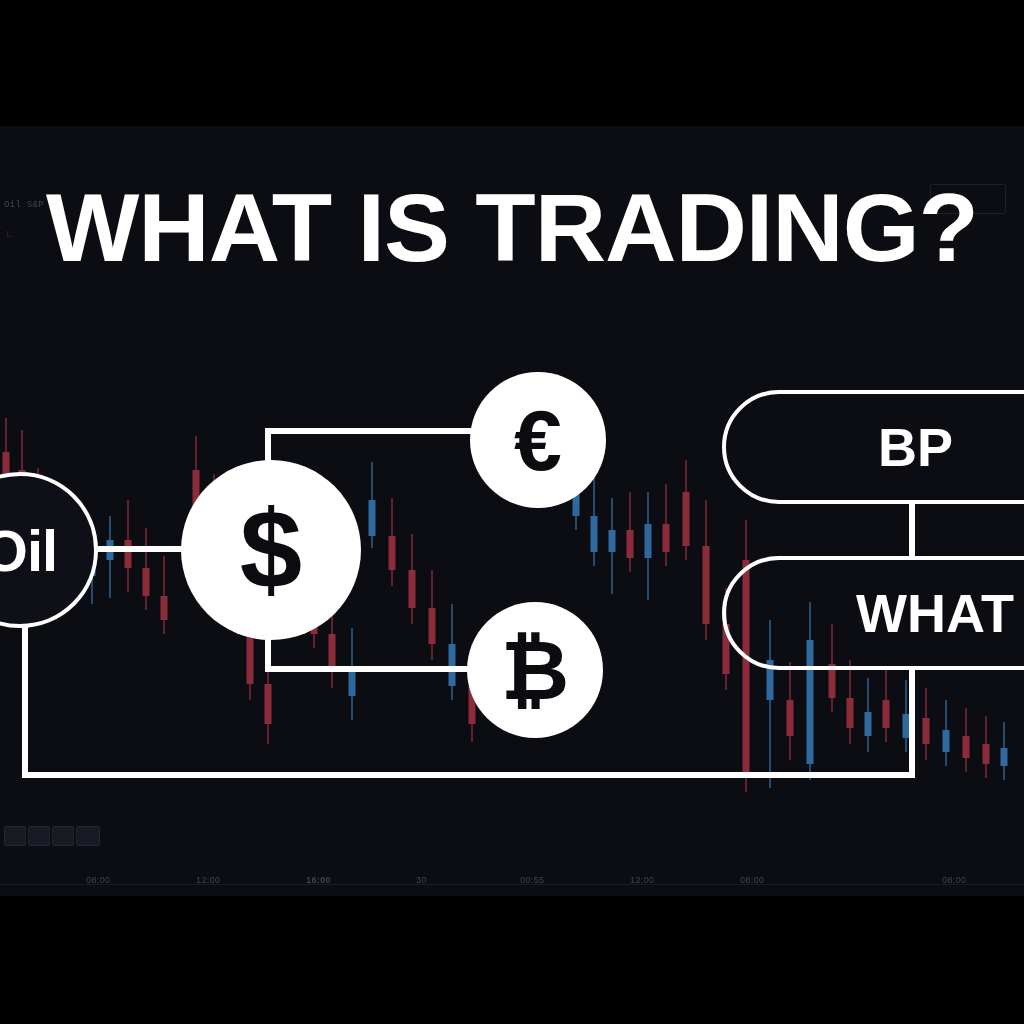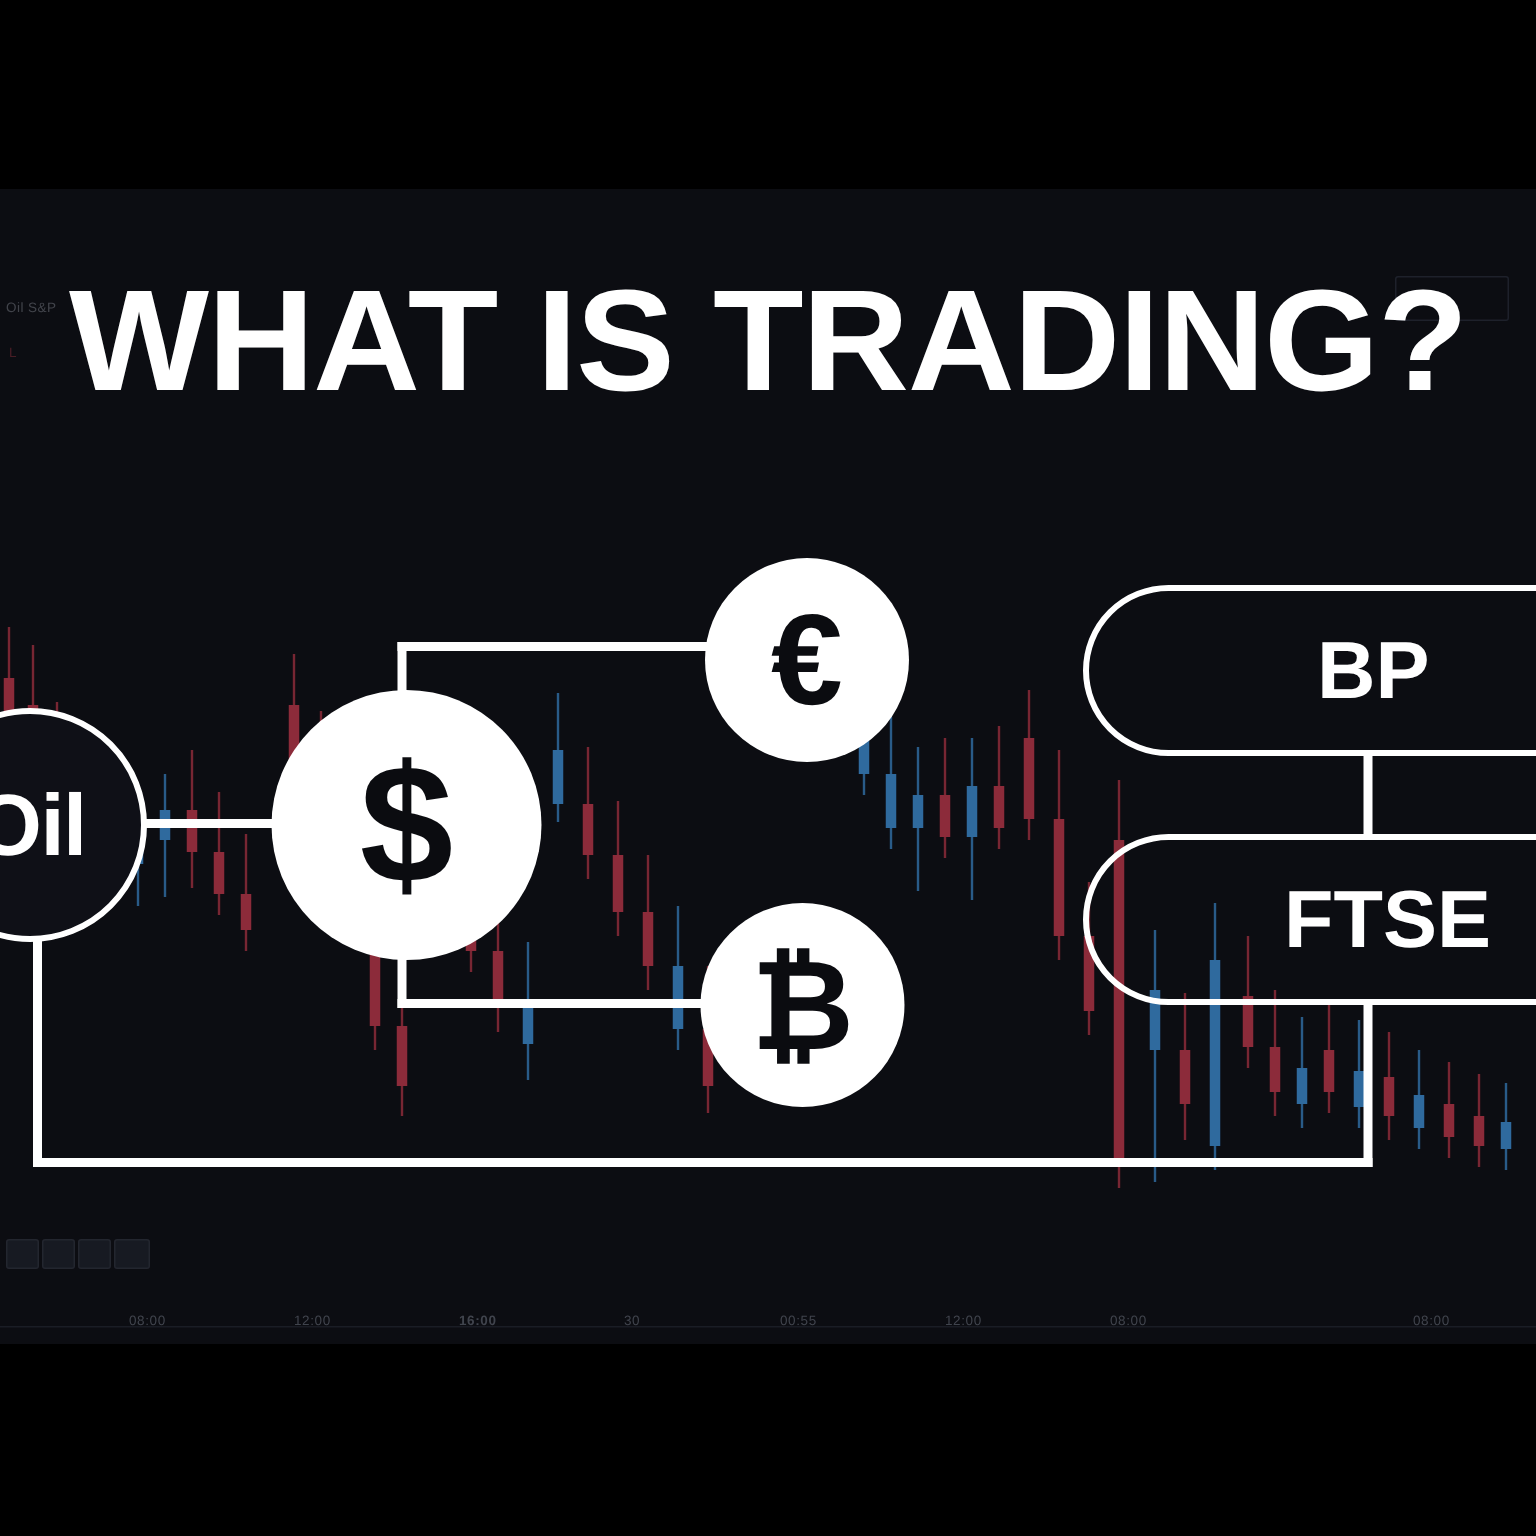--- a/index.html
+++ b/index.html
@@ -13,21 +13,21 @@
   #lb-top{top:0;height:126px;}
   #lb-bottom{top:896px;height:128px;}
 
   
   #chart-bg{position:absolute;left:0;top:126px;width:1024px;height:770px;
             background:#0c0d12;}
   #chart-plot{position:absolute;left:0;top:0;width:1024px;height:770px;}
 
   
   .chrome-text{position:absolute;color:#6d7079;font-size:9px;letter-spacing:.3px;
-               white-space:nowrap;opacity:.55;}
+               white-space:nowrap;opacity:.55;font-family:Liberation Mono, monospace;}
   .chrome-text.red{color:#7a2b36;}
   .chrome-box{position:absolute;border:1px solid #1e212b;border-radius:2px;}
   .chrome-btn{position:absolute;background:#171a22;border:1px solid #23262f;border-radius:2px;}
   .axis-label{position:absolute;color:#4e525c;font-size:9px;letter-spacing:.4px;
               white-space:nowrap;opacity:.8;}
   #axis-rule{position:absolute;left:0;top:884px;width:1024px;height:1px;background:#1a1d25;}
 
   
   #diagram{position:absolute;left:0;top:0;width:1024px;height:1024px;z-index:40;}
 
@@ -224,21 +224,21 @@
 
     <div class="node coin" id="node-btc">
       <span>₿</span>
     </div>
 
     <div class="pill" id="node-bp">
       <span class="pill-label">BP</span>
     </div>
 
     <div class="pill" id="node-ftse">
-      <span class="pill-label">FTSE</span>
+      <span class="pill-label">WHAT</span>
     </div>
   </div>
 
   <div id="title">WHAT IS TRADING?</div>
 
   <div class="letterbox" id="lb-top"></div>
   <div class="letterbox" id="lb-bottom"></div>
 </div>
 
 </body></html>

